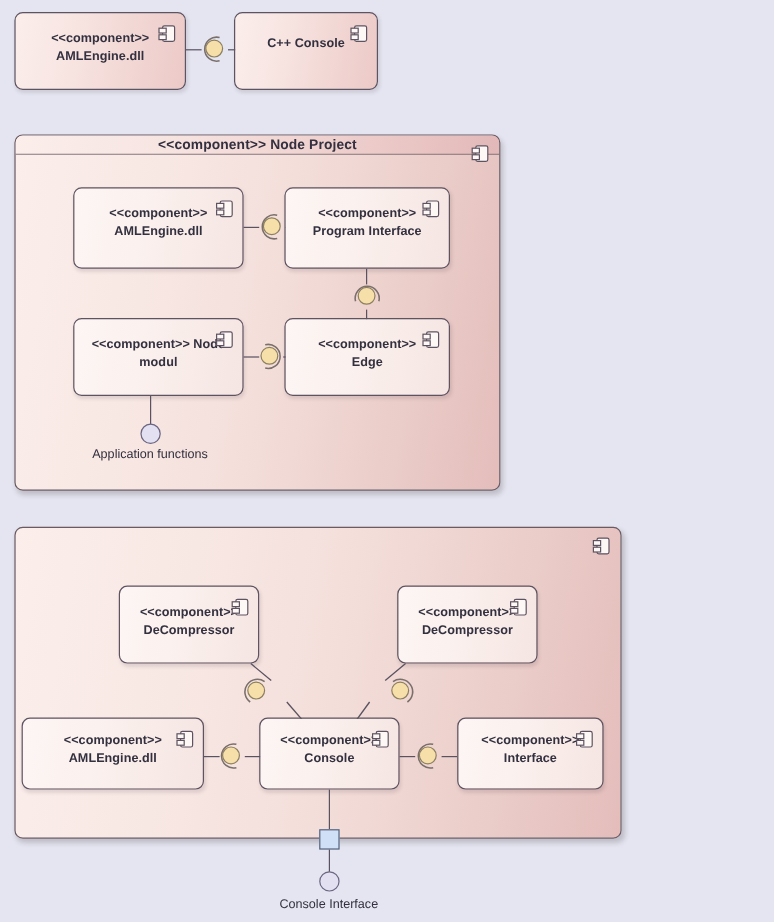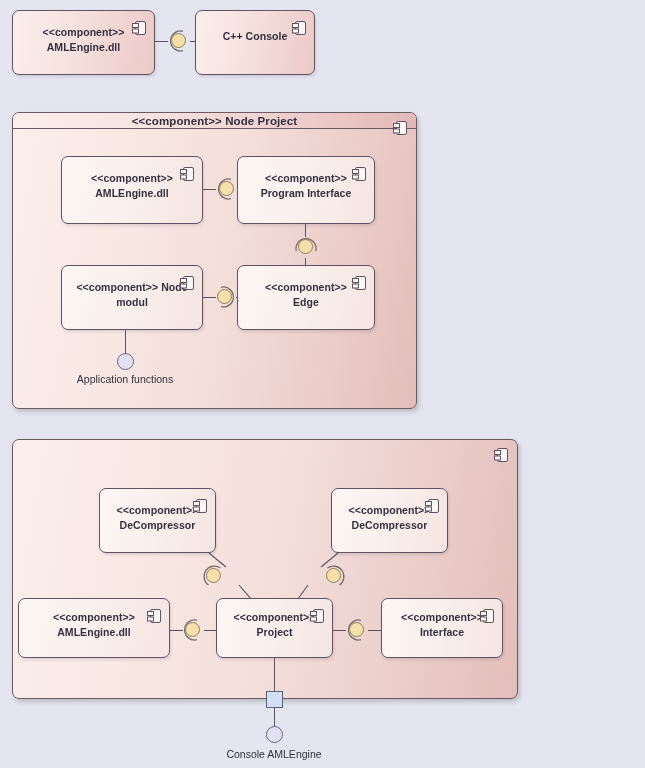--- a/index.html
+++ b/index.html
@@ -343,21 +343,21 @@
     <svg class="socket" viewBox="0 0 26 26">
       <path d="M 17 3.3 A 10 10 0 1 0 17 22.7" fill="none" stroke="#7a6f6b" stroke-width="1.3"></path>
     </svg>
     <div class="ball"></div>
   </div>
   <div class="conn-line h" style="left:204px; top:630px; width:13px;"></div>
 
   <div class="comp-box" style="left:216px; top:598px; width:117px; height:60px;">
     <div class="comp-label" style="top:11px;">
       <span>&lt;&lt;component&gt;&gt;</span><br>
-      <span>Project</span>
+      <span>Console</span>
     </div>
     <svg class="comp-icon in-box" viewBox="0 0 16 18">
       <rect x="4.5" y="2.5" width="10" height="13" rx="1.5" fill="#fdf8f6" stroke="#5e5360" stroke-width="1"></rect>
       <rect x="1.5" y="4.5" width="6" height="4" fill="#fdf8f6" stroke="#5e5360" stroke-width="1"></rect>
       <rect x="1.5" y="10" width="6" height="4" fill="#fdf8f6" stroke="#5e5360" stroke-width="1"></rect>
     </svg>
   </div>
 
   <div class="conn-line h" style="left:333px; top:630px; width:13px;"></div>
   <div class="assembly" style="left:344px; top:617px;">
@@ -377,15 +377,15 @@
       <rect x="4.5" y="2.5" width="10" height="13" rx="1.5" fill="#fdf8f6" stroke="#5e5360" stroke-width="1"></rect>
       <rect x="1.5" y="4.5" width="6" height="4" fill="#fdf8f6" stroke="#5e5360" stroke-width="1"></rect>
       <rect x="1.5" y="10" width="6" height="4" fill="#fdf8f6" stroke="#5e5360" stroke-width="1"></rect>
     </svg>
   </div>
 
   <div class="conn-line v" style="left:274px; top:658px; height:33px;"></div>
   <div class="port" style="left:266px; top:691px;"></div>
   <div class="conn-line v" style="left:274px; top:708px; height:20px;"></div>
   <div class="lollipop" style="left:266px; top:726px;"></div>
-  <div class="lollipop-label" style="left:194px; top:748px; width:160px;">Console AMLEngine</div>
+  <div class="lollipop-label" style="left:194px; top:748px; width:160px;">Console Interface</div>
 
 </div>
 
 </body></html>

